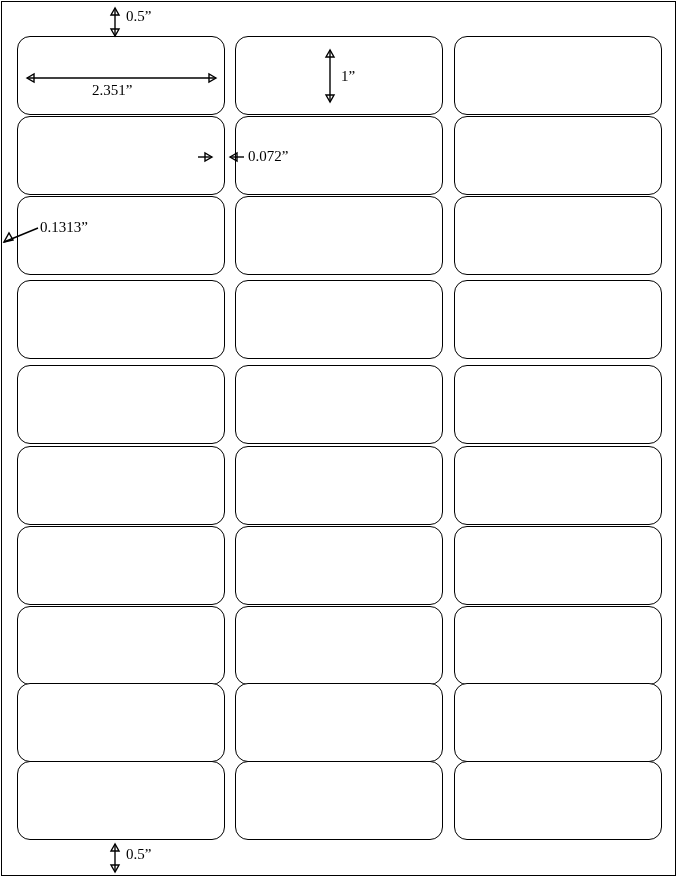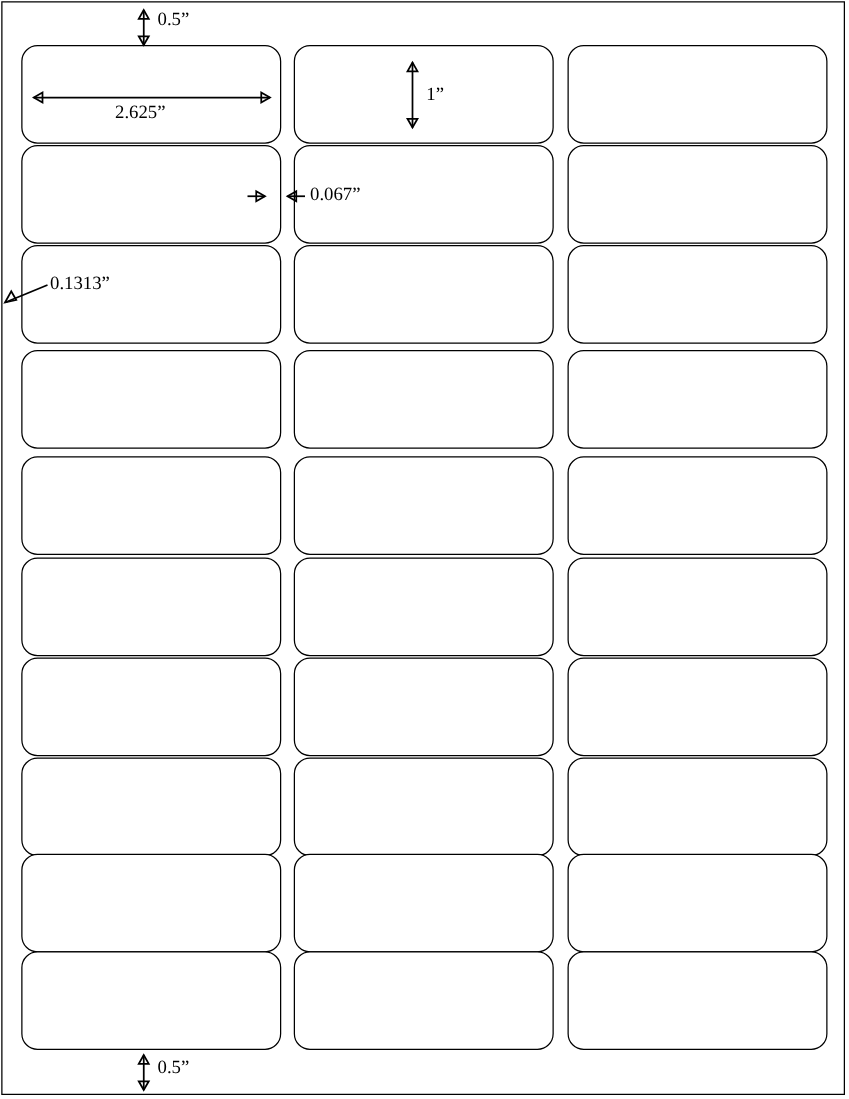--- a/index.html
+++ b/index.html
@@ -117,36 +117,36 @@
     <path d="M10 2 L6 9 L14 9 Z" fill="#000"></path>
     <path d="M10 30 L6 23 L14 23 Z" fill="#000"></path>
   </svg>
   <div class="ann" style="left:126px; top:8px;">0.5”</div>
 
   <svg class="ann-svg" style="left:25px; top:72px;" width="193" height="12">
     <line x1="2" y1="6" x2="191" y2="6"></line>
     <path d="M2 6 L9 2 L9 10 Z" fill="#000"></path>
     <path d="M191 6 L184 2 L184 10 Z" fill="#000"></path>
   </svg>
-  <div class="ann" style="left:92px; top:82px;">2.625”</div>
+  <div class="ann" style="left:92px; top:82px;">2.351”</div>
 
   <svg class="ann-svg" style="left:320px; top:48px;" width="20" height="56">
     <line x1="10" y1="2" x2="10" y2="54"></line>
     <path d="M10 2 L6 9 L14 9 Z" fill="#000"></path>
     <path d="M10 54 L6 47 L14 47 Z" fill="#000"></path>
   </svg>
   <div class="ann" style="left:341px; top:68px;">1”</div>
 
   <svg class="ann-svg" style="left:196px; top:150px;" width="50" height="14">
     <line x1="2" y1="7" x2="16" y2="7"></line>
     <path d="M16 7 L9 3 L9 11 Z" fill="#000"></path>
     <line x1="48" y1="7" x2="34" y2="7"></line>
     <path d="M34 7 L41 3 L41 11 Z" fill="#000"></path>
   </svg>
-  <div class="ann" style="left:248px; top:148px;">0.067”</div>
+  <div class="ann" style="left:248px; top:148px;">0.072”</div>
 
   <svg class="ann-svg" style="left:2px; top:222px;" width="40" height="22">
     <line x1="2" y1="20" x2="36" y2="6"></line>
     <path d="M2 20 L11 18 L7 11 Z" fill="#000"></path>
   </svg>
   <div class="ann" style="left:40px; top:219px;">0.1313”</div>
 
   <svg class="ann-svg" style="left:105px; top:842px;" width="20" height="32">
     <line x1="10" y1="2" x2="10" y2="30"></line>
     <path d="M10 2 L6 9 L14 9 Z" fill="#000"></path>

